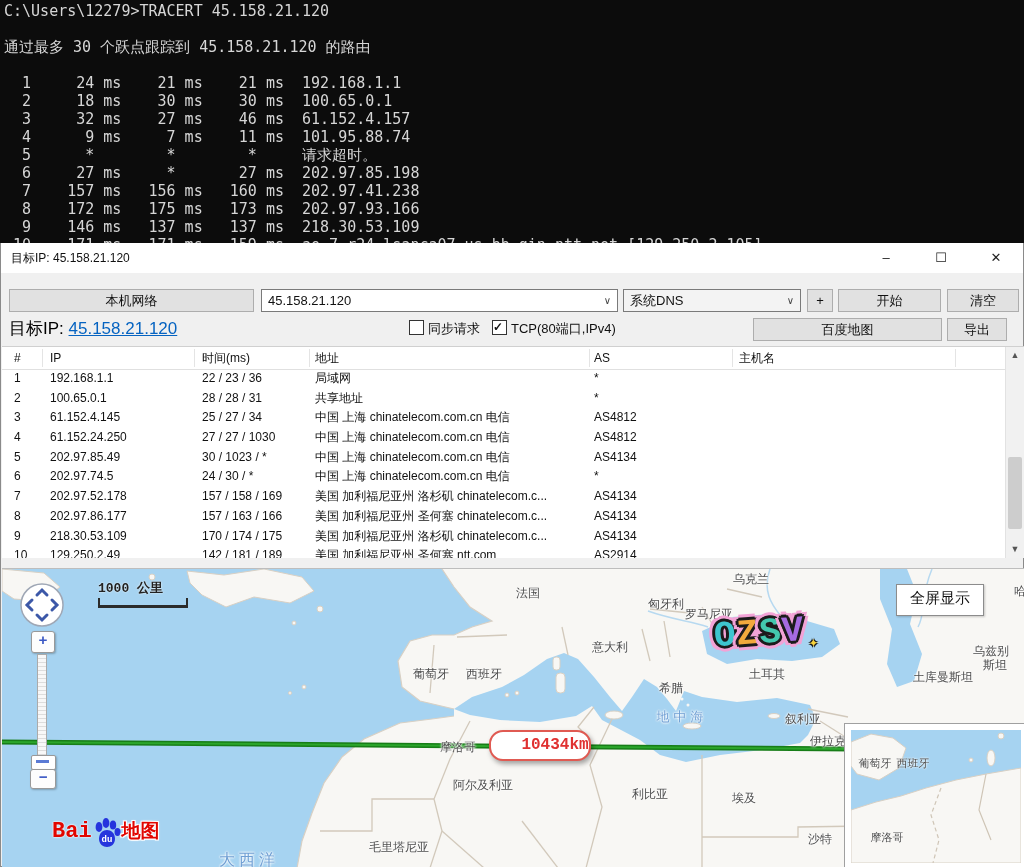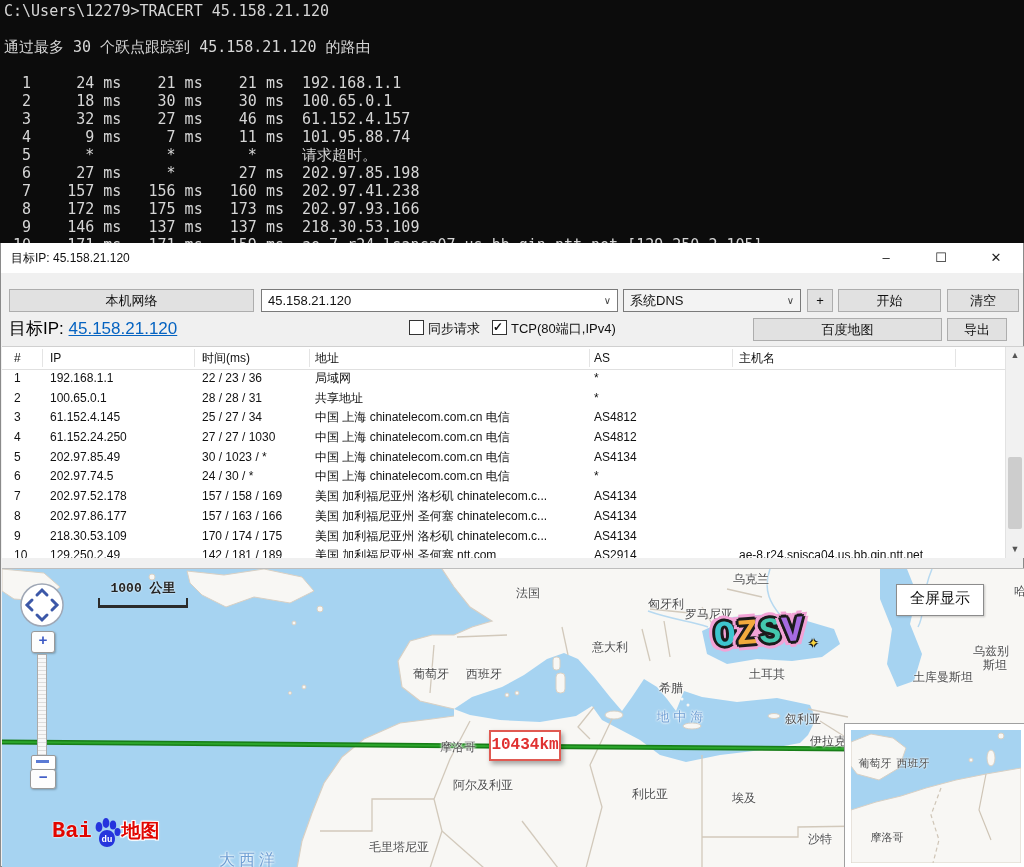--- a/index.html
+++ b/index.html
@@ -41,36 +41,36 @@
   .vscroll{position:absolute;right:0;top:0;width:18px;height:211px;background:#f1f1f1;border-left:1px solid #e2e2e2;}
   .varrow{position:absolute;left:0;width:18px;height:17px;text-align:center;color:#555;font-size:9px;line-height:17px;}
   .vthumb{position:absolute;left:2px;width:14px;background:#cdcdcd;border-radius:2px;}
   
   .map{position:absolute;left:1px;top:325px;width:1022px;height:299px;background:#a6d3f1;overflow:hidden;
        border-top:1px solid #bdbdbd;font-family:Liberation Mono, monospace;}
   .map svg.base{position:absolute;left:0;top:0;}
   .mlabel{position:absolute;transform:translate(-50%,-50%);font-size:12px;color:#4d4d4d;white-space:nowrap;
           text-shadow:0 0 2px #fff,0 0 2px #fff,0 0 3px #fff;}
   .mlabel.sea{color:#6f9fd4;letter-spacing:4px;font-size:13px;}
-  .scalebox{position:absolute;left:96px;top:10px;width:90px;text-align:center;}
+  .scalebox{position:absolute;left:96px;top:10px;width:90px;text-align:left;}
   .scalebox .stext{font-size:13px;font-weight:bold;color:#222;text-shadow:0 0 2px #fff;}
   .sbar{margin-top:1px;height:7px;border-left:2px solid #2b2b2b;border-right:2px solid #2b2b2b;
         border-bottom:3px solid #2b2b2b;}
   .panctl{position:absolute;left:17px;top:13px;width:46px;height:46px;}
   .zbtn{position:absolute;width:24px;height:22px;background:#fdfdfd;border:1px solid #999;border-radius:3px;
         box-shadow:1px 1px 2px rgba(0,0,0,.25);color:#3b58c4;font-weight:bold;font-size:15px;
         text-align:center;line-height:20px;box-sizing:border-box;}
   .ztrack{position:absolute;left:35px;top:85px;width:10px;height:103px;background:#f4f4f4;border:1px solid #aaa;
           box-sizing:border-box;background-image:repeating-linear-gradient(#f8f8f8 0 3px,#ddd 3px 4px);}
   .zthumb{position:absolute;left:29px;top:186px;width:23px;height:13px;background:#fff;border:1px solid #999;
           border-radius:2px;box-shadow:1px 1px 2px rgba(0,0,0,.25);}
   .zthumb::after{content:"";position:absolute;left:4px;top:4px;width:13px;height:3px;background:#5b7bd5;}
   .distlabel{position:absolute;left:487px;top:161px;width:68px;height:27px;background:#fff;border:2px solid #e05a52;
-             border-radius:0;color:#e03131;font-size:16px;font-weight:bold;text-align:center;line-height:27px;
-             box-shadow:2px 3px 5px rgba(0,0,0,.35);}
+             border-radius:14px;color:#e03131;font-size:16px;font-weight:bold;text-align:center;line-height:27px;
+             box-shadow:2px 3px 5px rgba(0,0,0,.35);padding-left:30px;}
   .fsbtn{position:absolute;left:894px;top:15px;width:86px;height:30px;background:#fff;border:1px solid #8c8c8c;
          font-size:15px;color:#111;text-align:center;line-height:30px;box-shadow:1px 1px 2px rgba(0,0,0,.2);}
   .sticker{position:absolute;left:712px;top:44px;transform:rotate(-4deg);font-size:36px;font-weight:900;
            letter-spacing:1px;white-space:nowrap;
            text-shadow:-2px -2px 0 #1c1c1c,2px -2px 0 #1c1c1c,-2px 2px 0 #1c1c1c,2px 2px 0 #1c1c1c,
                        -3px 0 0 #1c1c1c,3px 0 0 #1c1c1c,0 3px 0 #1c1c1c,0 -3px 0 #1c1c1c,
                        -5px -4px 0 #f2a3d6,5px -4px 0 #f2a3d6,-5px 4px 0 #f2a3d6,5px 4px 0 #f2a3d6,
                        0 -6px 0 #f2a3d6,0 6px 0 #f2a3d6,-6px 0 0 #f2a3d6,6px 0 0 #f2a3d6;}
   .sticker .sp{position:absolute;right:-14px;bottom:-2px;font-size:16px;color:#f6d23c;
                text-shadow:-1px -1px 0 #1c1c1c,1px 1px 0 #1c1c1c,-1px 1px 0 #1c1c1c,1px -1px 0 #1c1c1c;}
@@ -229,21 +229,20 @@
             <span class="tcell" style="left: 313px;">美国 加利福尼亚州 洛杉矶 chinatelecom.c...</span>
             <span class="tcell" style="left: 592px;">AS4134</span>
             <span class="tcell" style="left: 737px;"></span>
           </div>
           <div class="trow">
             <span class="tcell" style="left: 12px;">10</span>
             <span class="tcell" style="left: 48px;">129.250.2.49</span>
             <span class="tcell" style="left: 200px;">142 / 181 / 189</span>
             <span class="tcell" style="left: 313px;">美国 加利福尼亚州 圣何塞 ntt.com</span>
             <span class="tcell" style="left: 592px;">AS2914</span>
-            <span class="tcell" style="left: 737px;">ae-8.r24.snjsca04.us.bb.gin.ntt.net</span>
           </div>
         </div>
       <div class="vscroll">
         <div class="varrow" style="top:0;">▲</div>
         <div class="vthumb" style="top:110px;height:72px;"></div>
         <div class="varrow" style="bottom:0;">▼</div>
       </div>
     </div>
 
     <div class="map">

